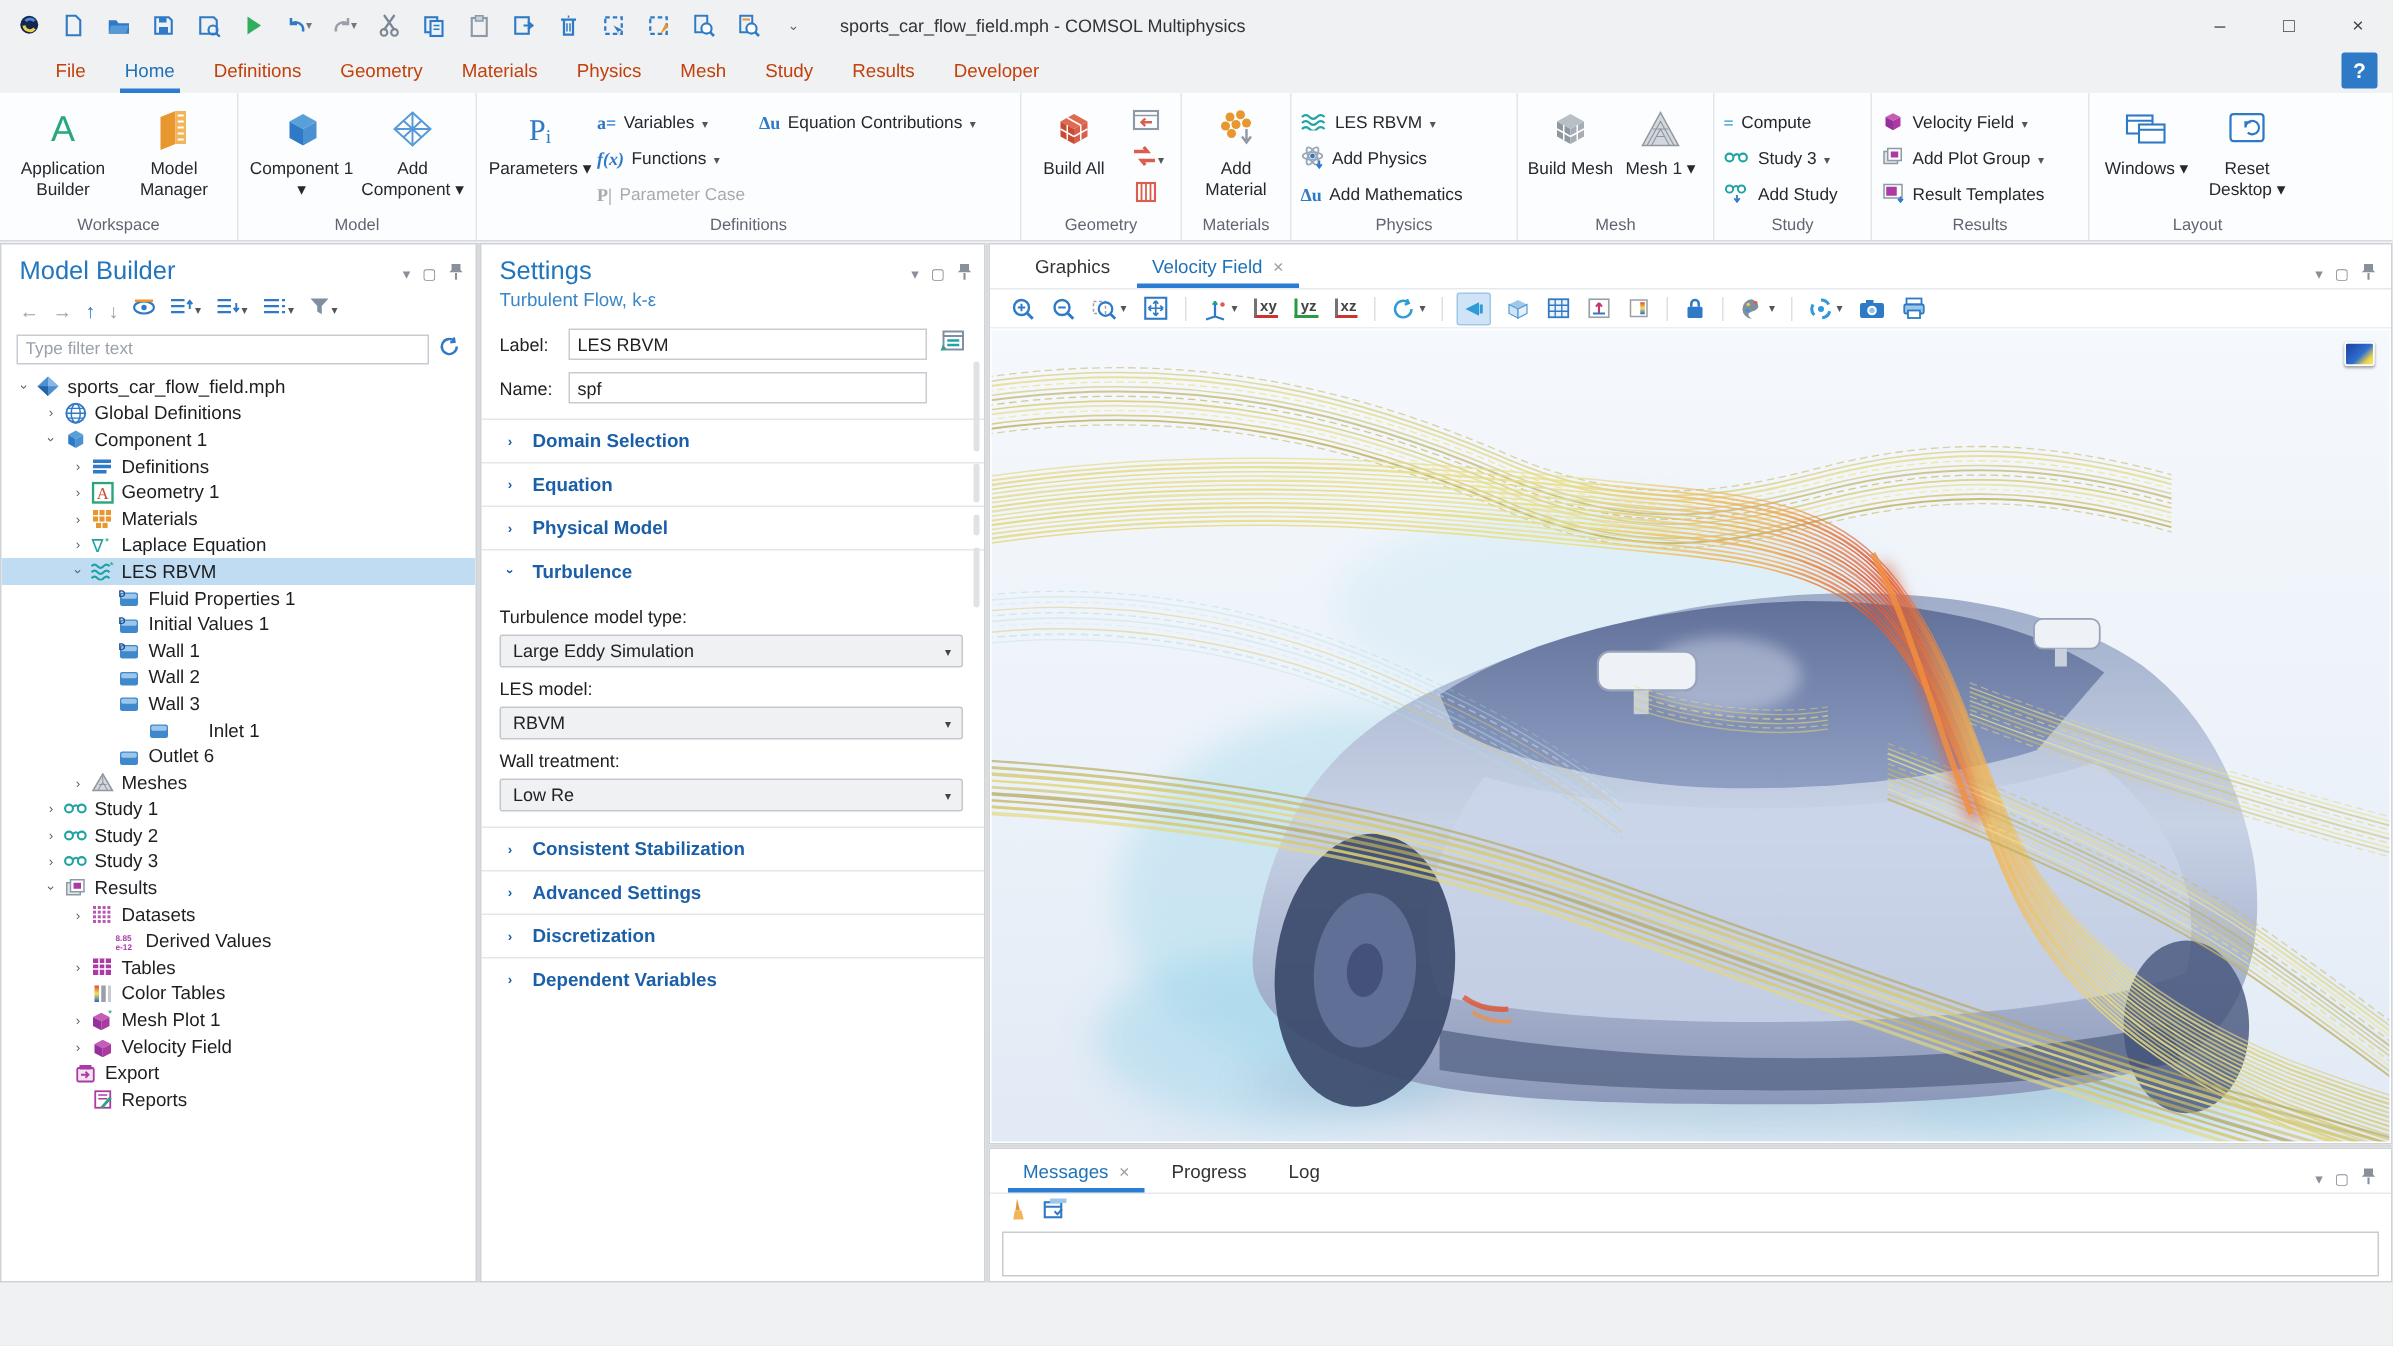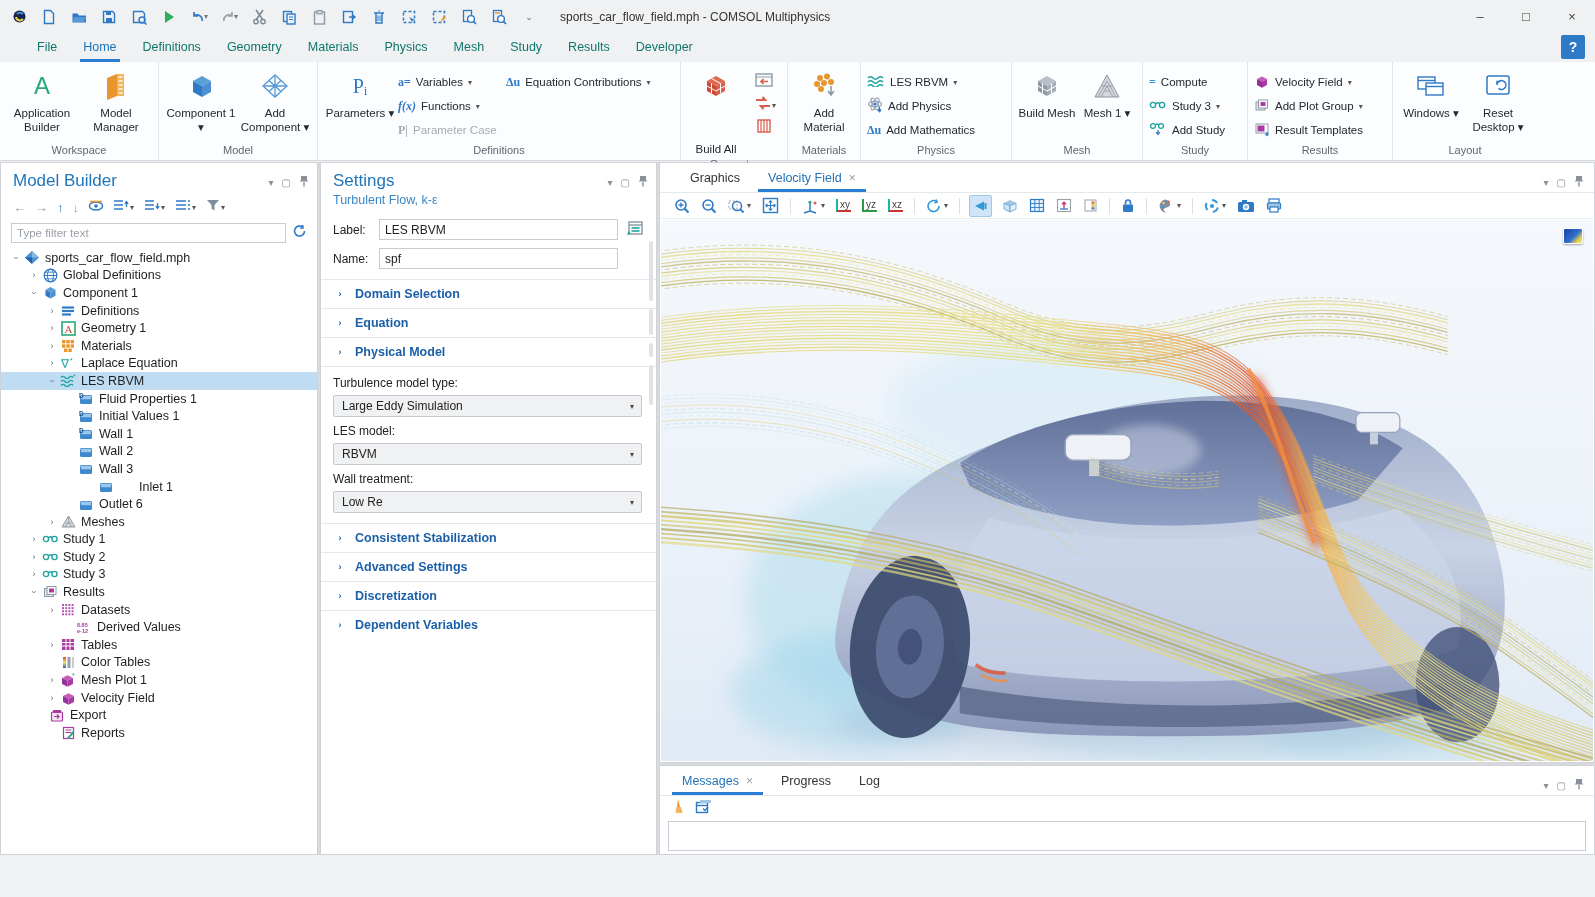--- a/index.html
+++ b/index.html
@@ -11,21 +11,21 @@
   .qat { display:flex; align-items:center; gap:4px; padding-left:6px; }
   .qbtn { width:26px; height:24px; display:flex; align-items:center; justify-content:center; border-radius:3px; }
   .qbtn svg { display:block; }
   .qcaret { font-size:8px; color:#777; margin-left:-2px; }
   .win-title { font-size:12px; color:#333; margin-left:18px; white-space:nowrap; }
   .winctl { position:absolute; right:0; top:0; height:33px; display:flex; }
   .winbtn { width:46px; height:33px; display:flex; align-items:center; justify-content:center; font-size:13px; color:#444; }
 
   
   .menubar { position:absolute; left:0; top:33px; width:100%; height:29px; background:#f0f1f2; display:flex; align-items:center; padding-left:24px; }
-  .menu-item { font-size:12.5px; color:#0f766e; padding:0 13px; height:29px; line-height:28px; position:relative; cursor:default; }
+  .menu-item { font-size:12.5px; color:#c2410c; padding:0 13px; height:29px; line-height:28px; position:relative; cursor:default; }
   .menu-item.active { color:#1f72b8; }
   .menu-item.active::after { content:""; position:absolute; left:10px; right:10px; bottom:0; height:3px; background:#2b7cd3; }
   .help-btn { position:absolute; right:10px; top:2px; width:24px; height:24px; background:#2e7ac6; color:#fff; font-size:14px; font-weight:bold; display:flex; align-items:center; justify-content:center; border-radius:2px; }
 
   
   .ribbon { position:absolute; left:0; top:62px; width:100%; height:99px; background:#fcfdfe; border-bottom:1px solid #d5d9de; display:flex; }
   .rgroup { position:relative; display:flex; flex-direction:column; padding:4px 6px 0 6px; }
   .rgroup + .rgroup { border-left:1px solid #e2e5e9; }
   .rgroup-body { flex:1; display:flex; align-items:flex-start; gap:2px; }
   .rgroup-label { height:18px; font-size:11px; color:#5f6670; text-align:center; line-height:16px; }
@@ -81,21 +81,21 @@
   
   .gtabs { display:flex; align-items:flex-end; height:30px; padding-left:20px; gap:8px; border-bottom:1px solid #e6e9ec; position:relative; }
   .gtab { font-size:12.5px; color:#333; padding:0 10px 7px 10px; position:relative; display:flex; gap:7px; align-items:center; cursor:default; }
   .gtab.active { color:#1f72b8; }
   .gtab.active::after { content:""; position:absolute; left:0; right:0; bottom:0; height:3px; background:#2b7cd3; }
   .tclose { color:#9aa0a8; font-size:12px; }
   .gtoolbar { display:flex; align-items:center; gap:7px; height:26px; padding-left:12px; border-bottom:1px solid #eceef1; }
   .gsep { width:1px; height:16px; background:#dcdfe3; margin:0 2px; }
   .gt { display:flex; align-items:center; gap:2px; height:22px; padding:0 2px; border-radius:2px; }
   .gt.on { background:#cfe4f7; border:1px solid #9ec7e8; }
-  .axlbl { font-size:10px; font-weight:normal; color:#444; border-left:2px solid #14b8a6; border-bottom:2px solid #c33; padding:0 1px 0 2px; line-height:11px; }
+  .axlbl { font-size:10px; font-weight:bold; color:#444; border-left:2px solid #737373; border-bottom:2px solid #c33; padding:0 1px 0 2px; line-height:11px; }
   .axlbl.g { border-color:#2a9a44; }
   .canvas { position:absolute; left:1px; top:57px; right:1px; bottom:1px; background:linear-gradient(180deg,#f5f8fc 0%,#ecf2f9 55%,#e1eaf5 100%); overflow:hidden; }
   .canvas svg.viz { position:absolute; left:0; top:0; width:100%; height:100%; }
   .thumb-btn { position:absolute; right:10px; top:8px; width:20px; height:16px; border-radius:2px; background:linear-gradient(135deg,#1b3f9e 0%,#2f6fd0 55%,#e8d24a 80%, #f5ea7a 100%); box-shadow:0 1px 2px rgba(0,0,0,.35); border:1px solid #fff; }
 
   
   .msg-toolbar { display:flex; align-items:center; gap:10px; height:24px; padding-left:12px; }
   .msg-box { margin:1px 8px 6px 8px; height:30px; border:1px solid #c8ccd2; background:#fff; }
 
   
@@ -333,21 +333,21 @@
               <span>Equation Contributions</span>
               <span class="caret">▾</span>
             </div>
         </div>
       </div>
       <div class="rgroup-label">Definitions</div>
     </div>
 
     <div class="rgroup">
       <div class="rgroup-body">
-        <div class="rbig" style="width:46px;gap:36px;">
+        <div class="rbig" style="width:46px;">
           <span class="ric">
               <svg width="26" height="26">
                 <path d="M4 8 L13 3 L22 8 L13 13z" fill="#e06a50"></path>
                 <path d="M4 8 v10 l9 5 v-10z" fill="#c94b35"></path>
                 <path d="M22 8 v10 l-9 5 v-10z" fill="#d95f4c"></path>
                 <g stroke="#fff" stroke-width="1">
                   <line x1="8.5" y1="5.5" x2="17.5" y2="10.5"></line>
                   <line x1="4" y1="13" x2="13" y2="18"></line>
                   <line x1="22" y1="13" x2="13" y2="18"></line>
                   <line x1="8.5" y1="10.3" x2="8.5" y2="20.3"></line>
@@ -1026,20 +1026,24 @@
               <span>Equation</span>
             </div>
           </div>
           <div class="sec">
             <div class="sec-head">
               <span class="chev" style="color: rgb(27, 95, 168);">›</span>
               <span>Physical Model</span>
             </div>
           </div>
           <div class="sec">
+            <div class="sec-head">
+              <span class="chev open" style="color: rgb(27, 95, 168);">›</span>
+              <span>Turbulence</span>
+            </div>
             <div class="sec-body">
               <div class="flabel">Turbulence model type:</div>
               <div class="fselect">
                 <span>Large Eddy Simulation</span>
                 <span class="caret">▾</span>
               </div>
               <div class="flabel">LES model:</div>
               <div class="fselect">
                 <span>RBVM</span>
                 <span class="caret">▾</span>

